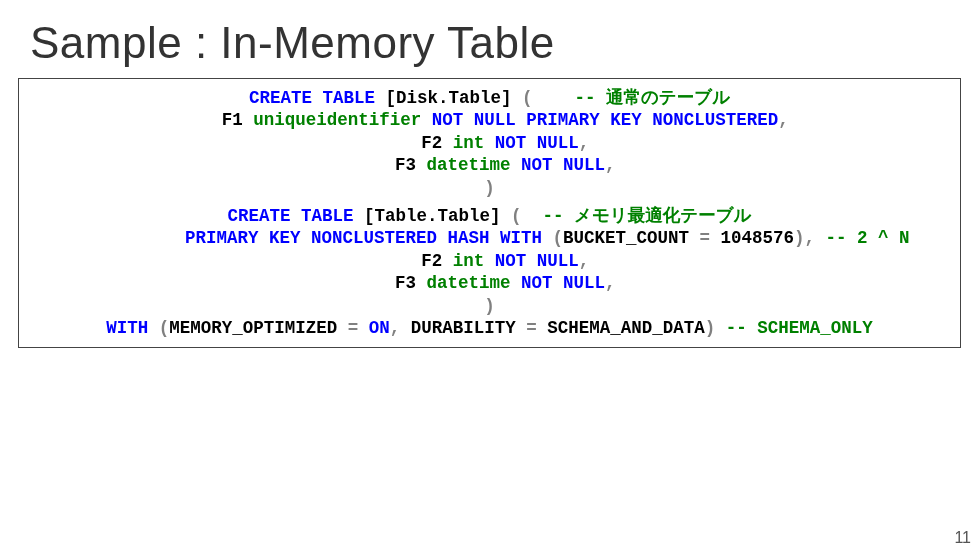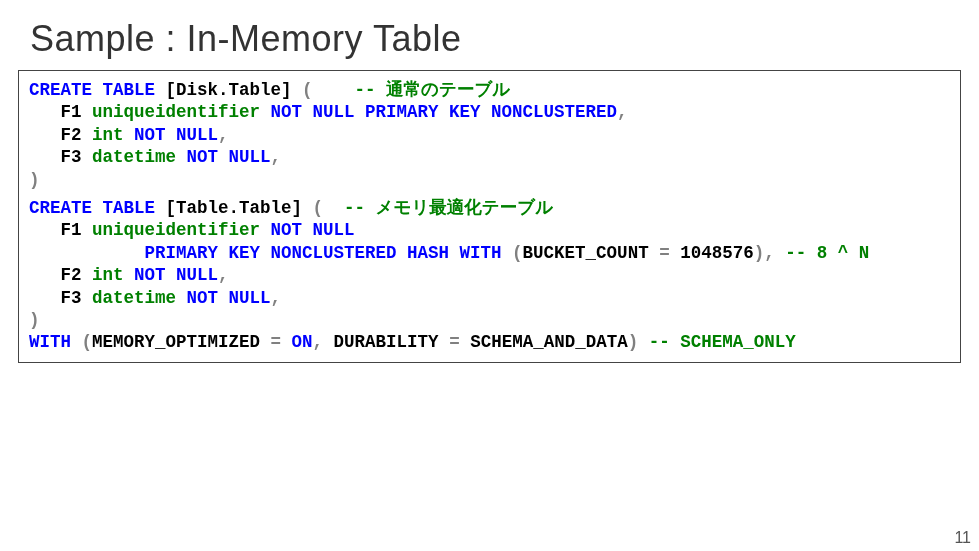--- a/index.html
+++ b/index.html
@@ -5,31 +5,32 @@
   * { margin: 0; padding: 0; box-sizing: border-box; }
   body {
     width: 979px;
     height: 551px;
     background: #fff;
     font-family: "Segoe UI Light", "Segoe UI", Arial, sans-serif;
     position: relative;
     overflow: hidden;
   }
   .slide-title {
-    font-size: 36px;
+    font-size: 44px;
     font-weight: 300;
     color: #333;
     padding: 18px 0 10px 30px;
     letter-spacing: 0.5px;
   }
   .code-box {
     margin: 0 18px 0 18px;
     border: 1px solid #444;
     background: #fff;
     padding: 8px 10px 8px 10px;
+    text-align: center;
   }
   .code-line {
     font-family: "Courier New", Courier, monospace;
     font-weight: bold;
     font-size: 17.5px;
     line-height: 1.28;
     white-space: pre;
     color: #000;
   }
   .kw    { color: #0000ff; }
@@ -60,23 +61,22 @@
 
   <div class="code-line"><span>   F3 </span><span class="grn">datetime</span><span class="kw"> NOT NULL</span><span class="gray">,</span></div>
 
 
   <div class="code-line"><span class="gray">)</span></div>
 
   <div class="spacer"></div>
 
   <div class="code-line"><span class="kw">CREATE TABLE</span><span> [Table.Table] </span><span class="gray">(  </span><span class="grn">-- メモリ最適化テーブル</span></div>
 
-  <div class="code-line"><span>   F1 </span><span class="grn">uniqueidentifier</span><span class="kw"> NOT NULL</span></div>
 
-  <div class="code-line"><span>           </span><span class="kw">PRIMARY KEY NONCLUSTERED HASH WITH </span><span class="gray">(</span><span>BUCKET_COUNT</span><span class="gray"> = </span><span>1048576</span><span class="gray">)</span><span class="gray">, </span><span class="grn">-- 8 ^ N</span></div>
+  <div class="code-line"><span>           </span><span class="kw">PRIMARY KEY NONCLUSTERED HASH WITH </span><span class="gray">(</span><span>BUCKET_COUNT</span><span class="gray"> = </span><span>1048576</span><span class="gray">)</span><span class="gray">, </span><span class="grn">-- 2 ^ N</span></div>
 
   <div class="code-line"><span>   F2 </span><span class="grn">int</span><span class="kw"> NOT NULL</span><span class="gray">,</span></div>
 
   <div class="code-line"><span>   F3 </span><span class="grn">datetime</span><span class="kw"> NOT NULL</span><span class="gray">,</span></div>
 
 
   <div class="code-line"><span class="gray">)</span></div>
 
   <div class="code-line"><span class="kw">WITH </span><span class="gray">(</span><span>MEMORY_OPTIMIZED</span><span class="gray"> = </span><span class="kw">ON</span><span class="gray">, </span><span>DURABILITY</span><span class="gray"> = </span><span>SCHEMA_AND_DATA</span><span class="gray">) </span><span class="grn">-- SCHEMA_ONLY</span></div>
 

